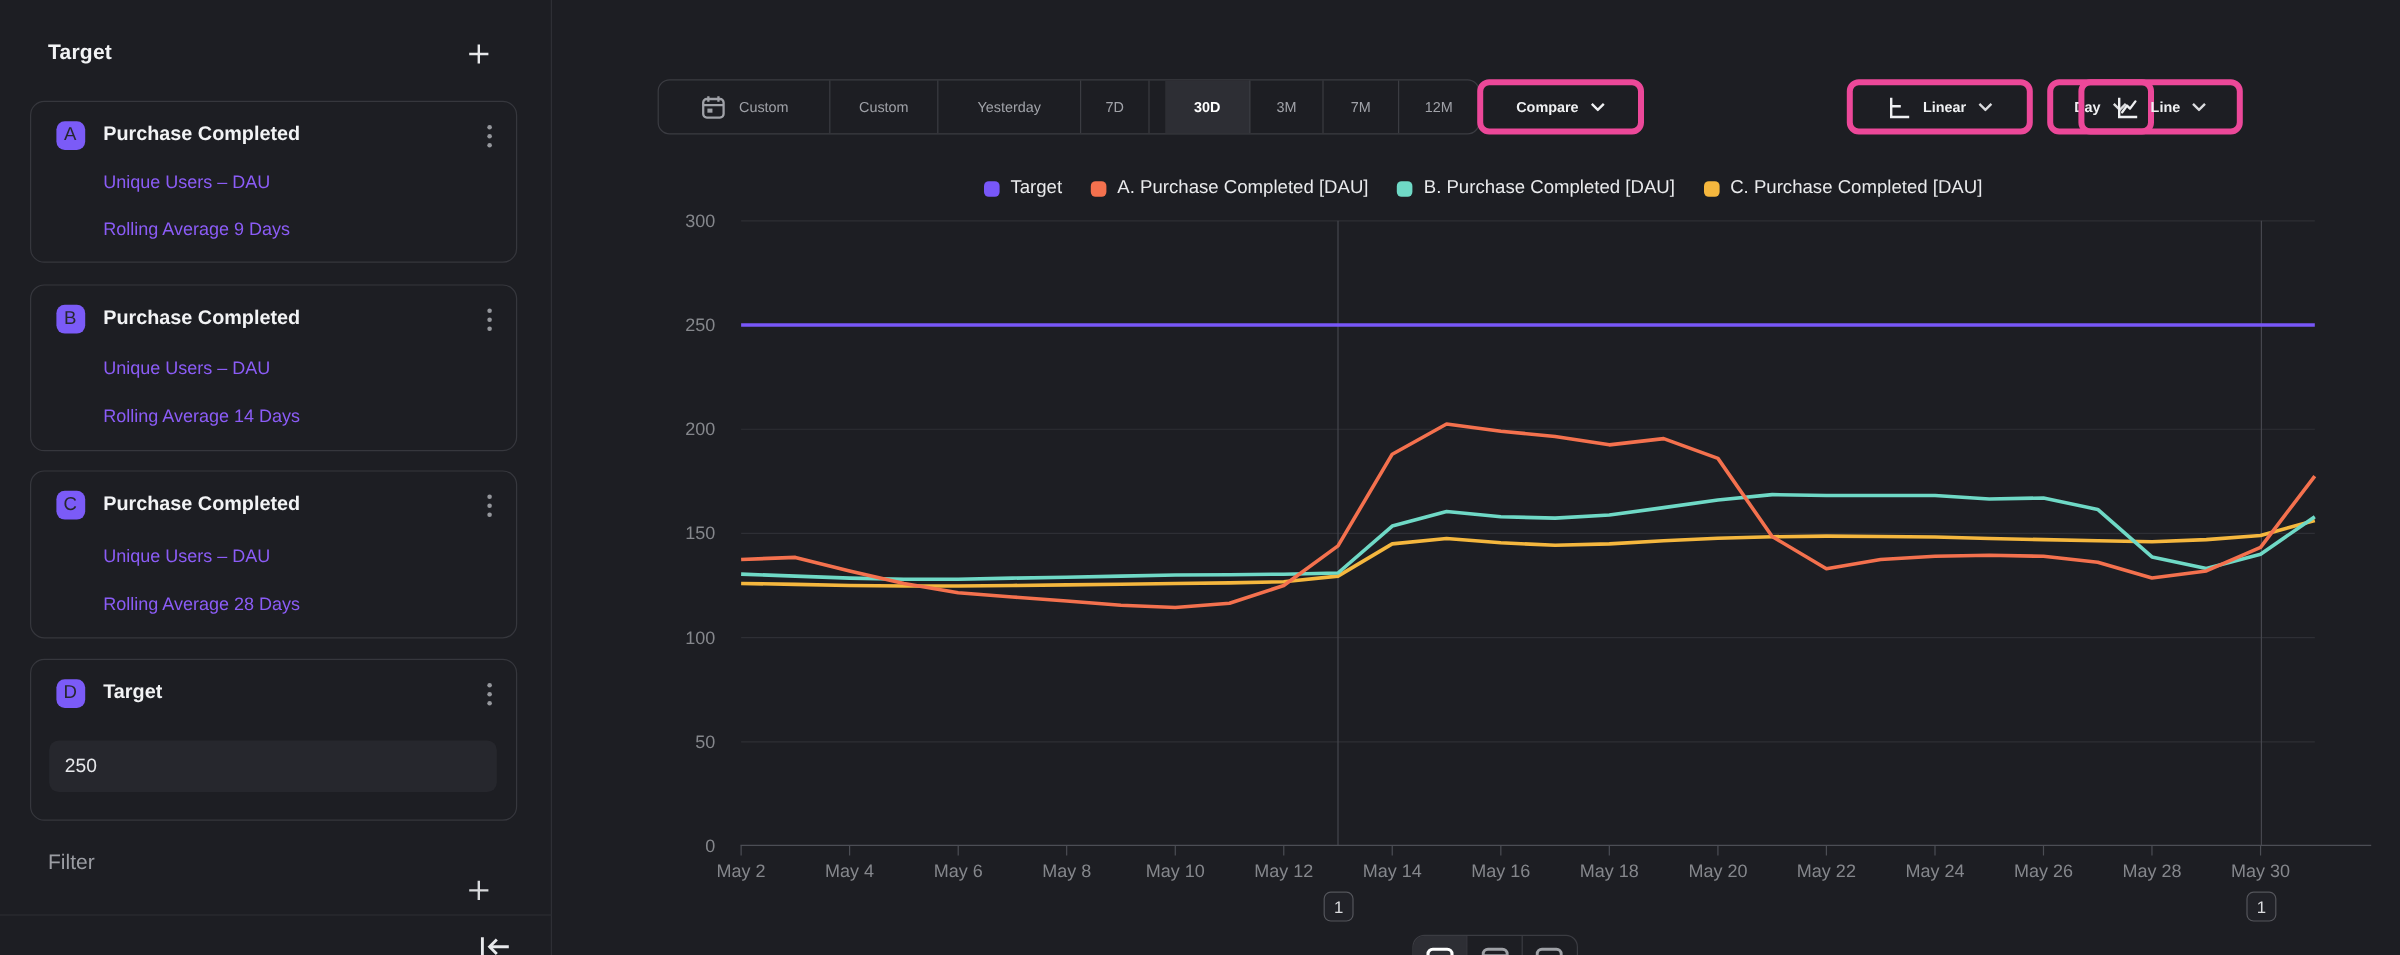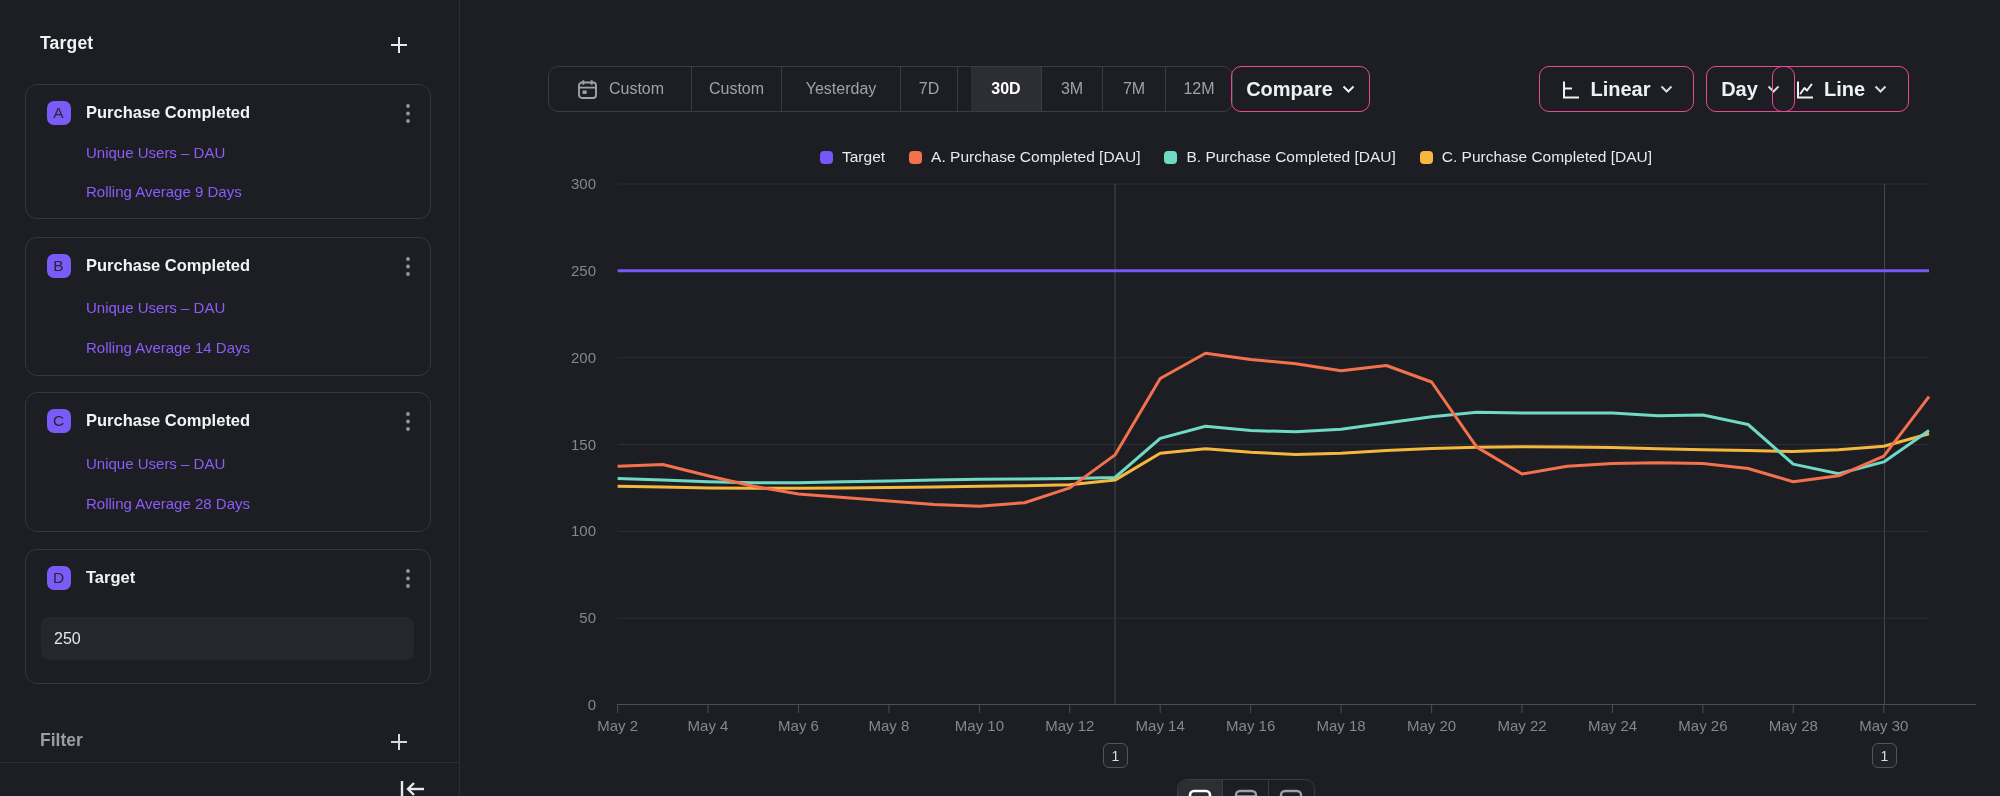--- a/index.html
+++ b/index.html
@@ -11,31 +11,31 @@
   #sidebar { left:0; top:0; width:460px; height:796px; border-right:1px solid #2e2f35; }
   .sb-head { left:40px; top:33px; font-size:17.5px; font-weight:700; color:#f2f3f5; letter-spacing:.2px; }
   .card { left:25px; width:406px; border:1px solid #36373d; border-radius:12px; }
   .badge { left:20.5px; top:16px; width:24px; height:24px; border-radius:7px; background:#7b5bf7;
            color:#26272e; font-size:15.5px; font-weight:400; text-align:center; line-height:24px; }
   .ctitle { left:60px; top:18px; font-size:16.5px; font-weight:700; color:#f2f3f5; }
   .crow { left:60px; font-size:15px; color:#8b5cf6; }
   .dots { right:14px; top:16px; width:16px; height:24px; }
   .tinput { left:15px; top:67px; width:373px; height:43px; background:#26272d; border-radius:8px;
             color:#e6e7ea; font-size:16px; line-height:43px; padding-left:13px; }
-  .filter-lbl { left:40px; top:730px; font-size:17.5px; font-weight:700; color:#9b9da3; }
+  .filter-lbl { left:40px; top:708px; font-size:17.5px; font-weight:400; color:#9b9da3; }
   .sb-sep { left:0; top:762px; width:460px; height:1px; background:#2c2d33; }
 
   
   .seg-wrap { left:548px; top:66px; height:46px; border:1px solid #3b3c42; border-radius:10px; display:flex; }
   .seg { height:100%; display:flex; align-items:center; justify-content:center; color:#a0a2a8;
-         font-size:16px; border-right:1px solid #3b3c42; }
+         font-size:12px; border-right:1px solid #3b3c42; }
   .seg:last-child { border-right:none; }
   .seg.active { background:#2d2e34; color:#ffffff; font-weight:700;margin-left:13px; }
-  .btn { top:66px; height:46px; border:1px solid #ec4899; border-radius:10px; display:flex;
-         align-items:center; justify-content:center; color:#eff0f2; font-size:20px; font-weight:700; gap:9px; }
+  .btn { top:66px; height:46px; border:5px solid #ec4899; border-radius:10px; display:flex;
+         align-items:center; justify-content:center; color:#eff0f2; font-size:12px; font-weight:700; gap:9px; }
 
   
   #legend { left:460px; top:143px; width:1540px; height:28px; display:flex; align-items:center;
             justify-content:center; gap:24px; padding-left:12px; }
   .litem { display:flex; align-items:center; gap:9px; font-size:15.5px; color:#e9eaec; }
   .sw { width:13px; height:13px; border-radius:4px; }
 
   
   .one-badge { width:25px; height:25px; border:1px solid #54555b; border-radius:6px; top:743px;
                color:#dcdde0; font-size:14px; text-align:center; line-height:24px; background:#212228; }
@@ -158,21 +158,21 @@
       <path d="M1.5 1.5L6.5 6.5L11.5 1.5"></path>
     </svg>
 </div>
 
 <div class="btn abs" style="left:1706px;width:89px">Day
   <svg width="13" height="8" viewBox="0 0 13 8" fill="none" stroke="#dadbde" stroke-width="2">
       <path d="M1.5 1.5L6.5 6.5L11.5 1.5"></path>
     </svg>
 </div>
 
-<div class="btn abs" style="left:1772px;width:137px">
+<div class="btn abs" style="left:1732px;width:137px">
   <svg width="21" height="21" viewBox="0 0 21 21" fill="none" stroke="#eff0f2" stroke-width="2">
     <path d="M4 2.5v16h15"></path>
       <path d="M6.5 14.5l4-5.5 2.5 2.5 4.5-6" stroke-linejoin="round" stroke-linecap="round"></path>
   </svg>
   Line
   <svg width="13" height="8" viewBox="0 0 13 8" fill="none" stroke="#dadbde" stroke-width="2">
       <path d="M1.5 1.5L6.5 6.5L11.5 1.5"></path>
     </svg>
 </div>
 

